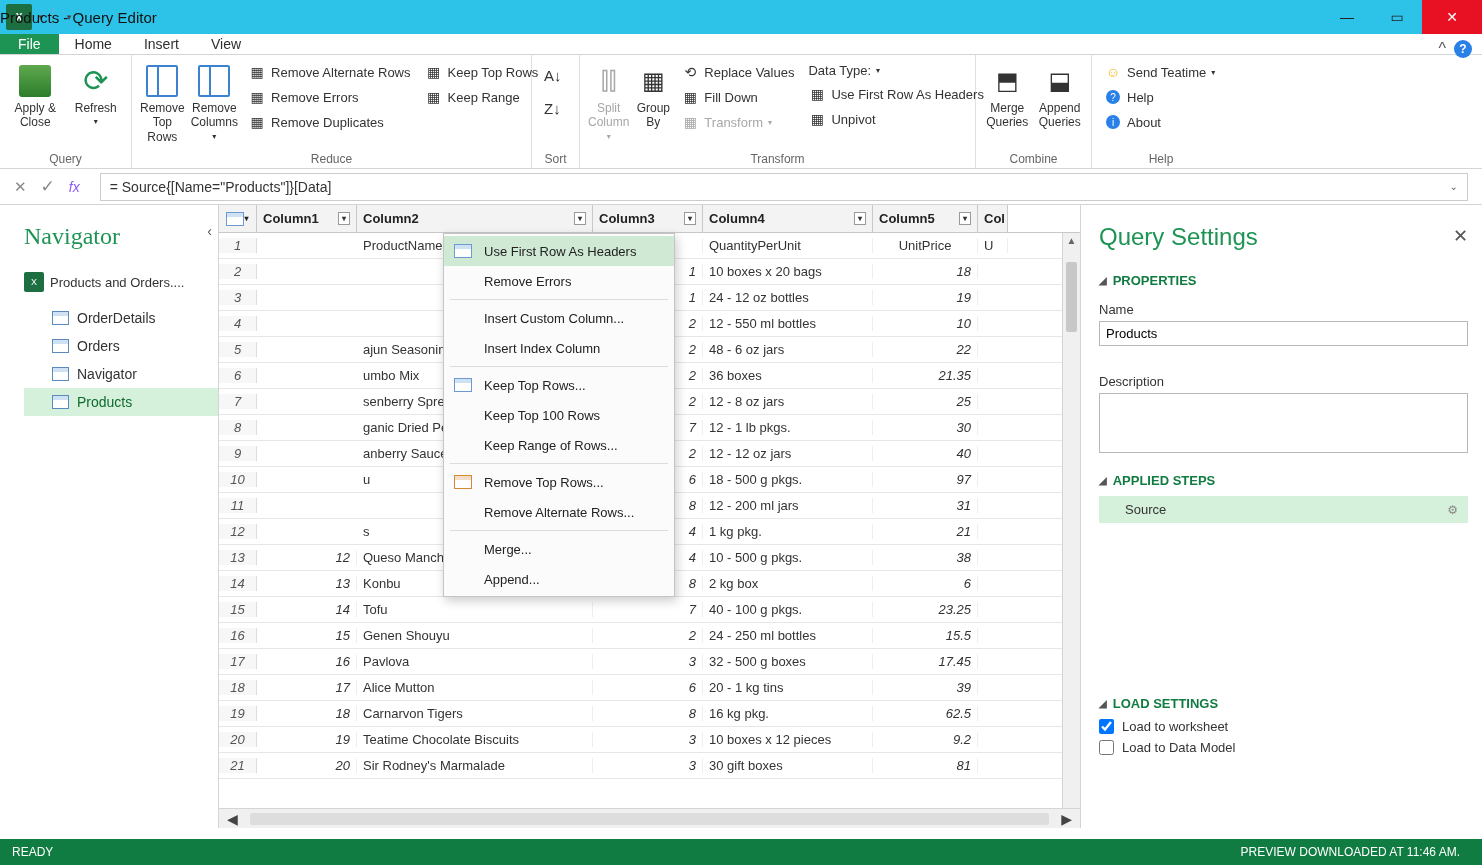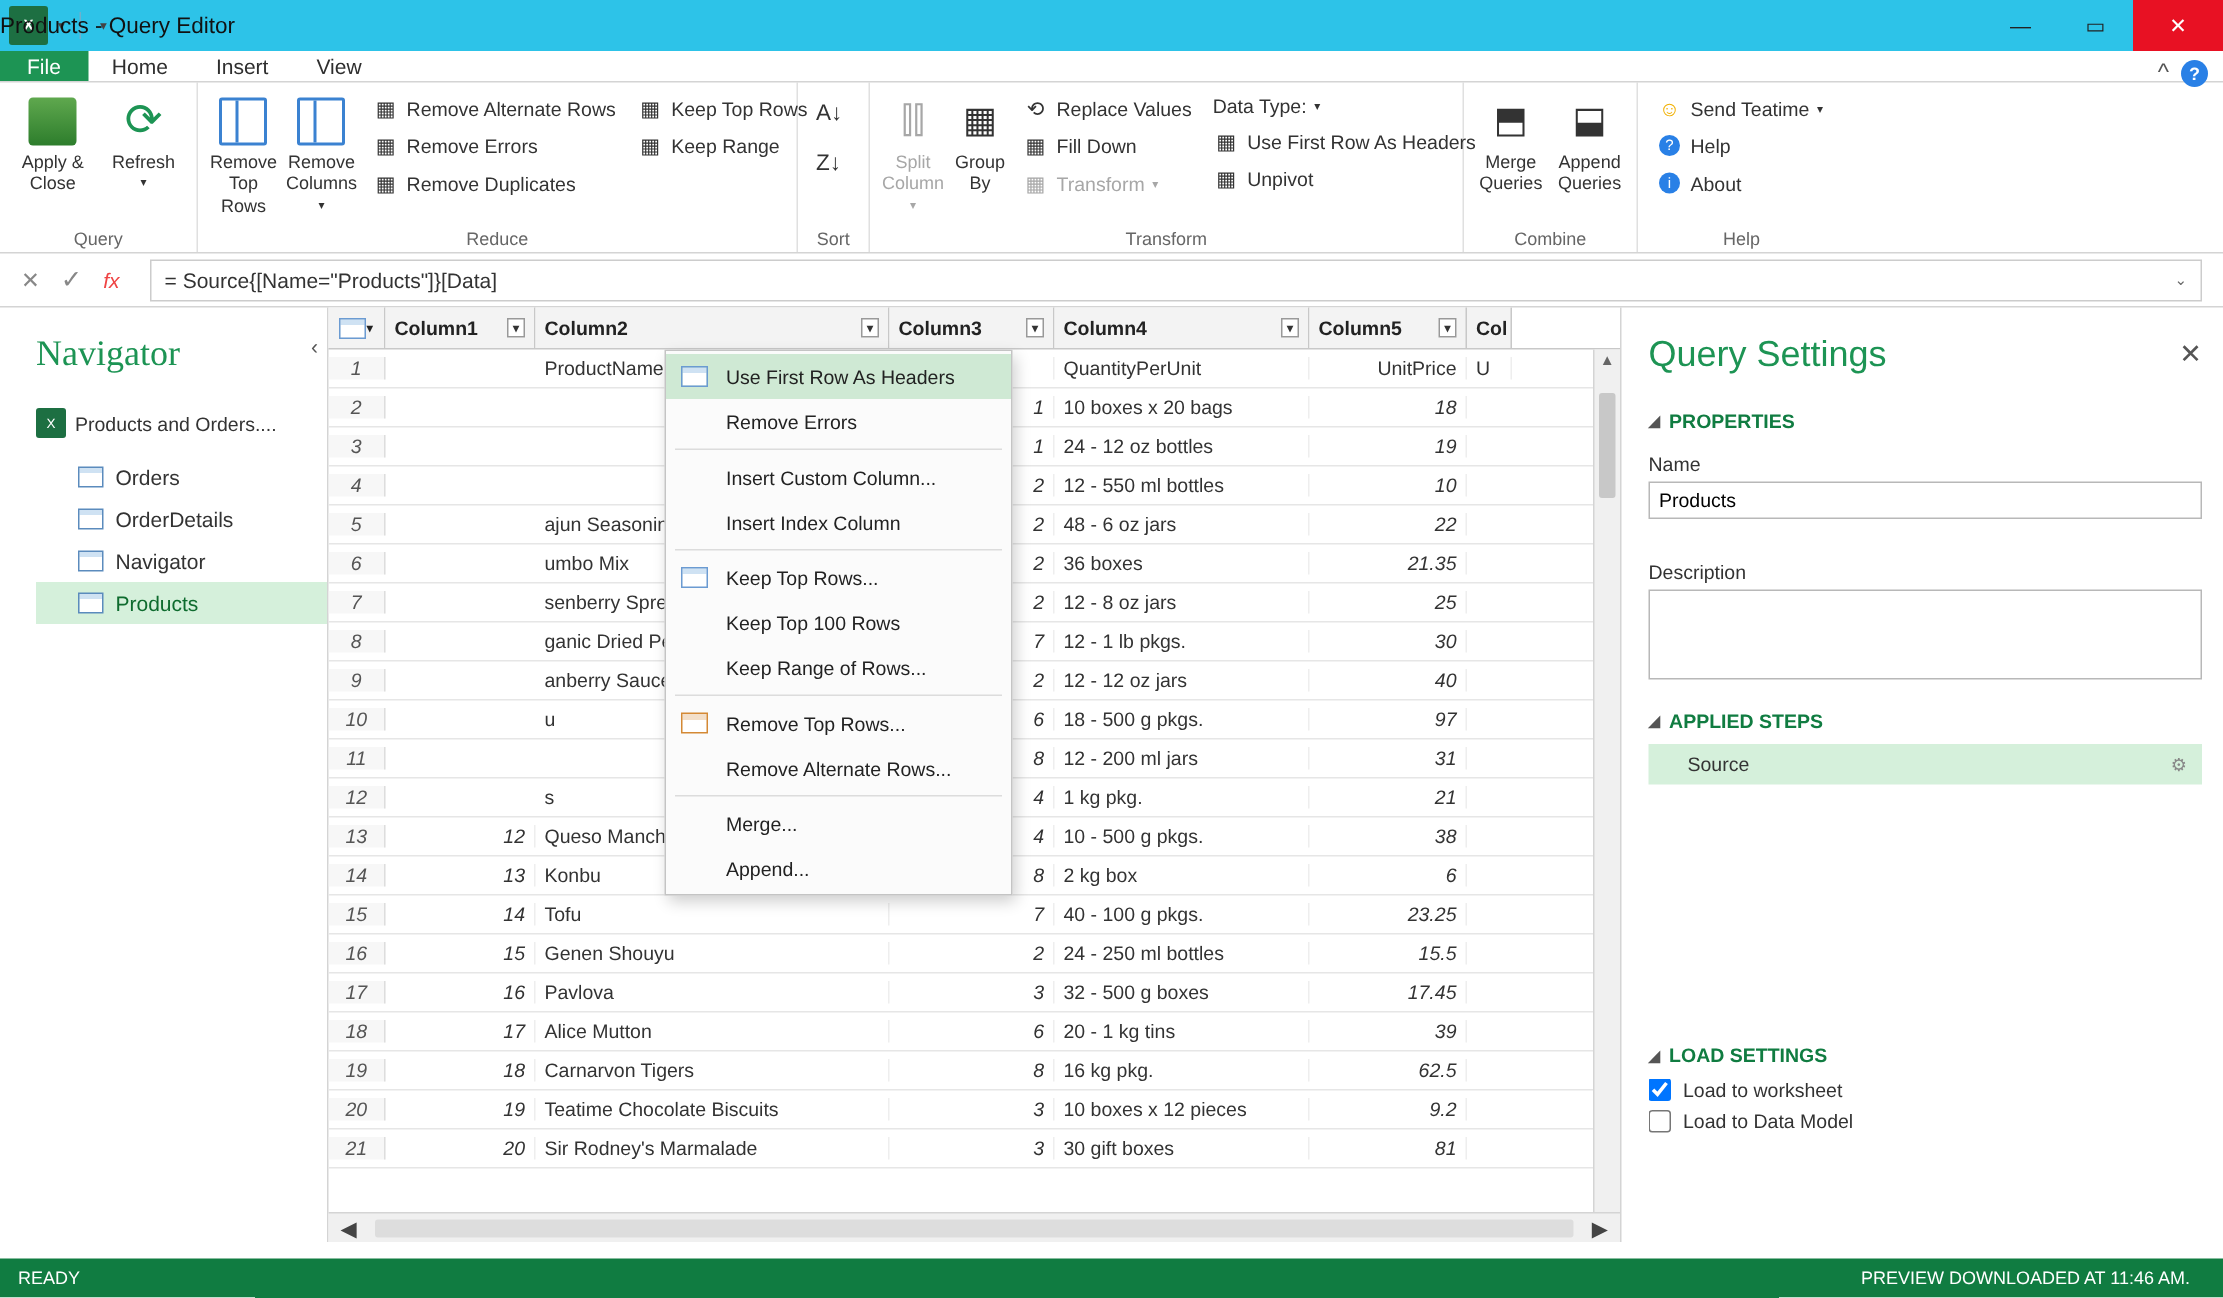--- a/index.html
+++ b/index.html
@@ -24,21 +24,21 @@
 .bigbtn{display:flex;flex-direction:column;align-items:center;justify-content:flex-start;width:64px;padding-top:4px;font-size:12px;text-align:center;line-height:1.2;color:#333;gap:2px;}
 .bigbtn.disabled{color:#a7a7a7;}
 .bigbtn .ico{width:36px;height:36px;display:flex;align-items:center;justify-content:center;font-size:24px;}
 .smallbtns{display:flex;flex-direction:column;gap:3px;padding-top:2px;}
 .smallbtn{display:flex;align-items:center;gap:5px;font-size:13px;color:#333;padding:2px 4px;white-space:nowrap;}
 .smallbtn .ico{width:18px;height:18px;display:flex;align-items:center;justify-content:center;font-size:14px;}
 .greensq{width:32px;height:32px;background:linear-gradient(#5fa84e,#2d7d2c);border-radius:3px;}
 .bluesq{width:32px;height:32px;border:2px solid #3b82d1;border-radius:2px;position:relative;}
 .bluesq::after{content:"";position:absolute;top:0;left:30%;bottom:0;width:2px;background:#3b82d1;}
 .formula-bar{height:36px;border-bottom:1px solid #d4d4d4;display:flex;align-items:center;padding:0 14px;gap:14px;}
-.formula-bar .fx{font-style:italic;font-size:14px;color:#ef4444;margin-right:6px;}
+.formula-bar .fx{font-style:italic;font-size:14px;color:#8b5cf6;margin-right:6px;}
 .formula-bar .x{font-size:15px;color:#888;font-family:Arial;}
 .formula-bar .chk{font-size:17px;color:#888;}
 .formula-bar .formula{flex:1;border:1px solid #ccc;padding:5px 9px;font-size:14px;background:white;display:flex;justify-content:space-between;align-items:center;}
 .formula-bar .dd{color:#666;font-size:10px;}
 .main{display:flex;height:calc(100% - 34px - 32px - 114px - 36px - 26px);}
 .navigator{width:218px;padding:18px 0 0 24px;position:relative;}
 .navigator h2{font-weight:300;color:#1d9454;font-size:24px;margin-bottom:18px;font-family:"Segoe UI Light","Segoe UI";}
 .navigator .collapse{position:absolute;right:6px;top:18px;color:#555;font-size:14px;}
 .nav-root{display:flex;align-items:center;gap:6px;margin-bottom:8px;padding:4px 0;}
 .nav-root .ico{width:20px;height:20px;background:#1d6f42;border-radius:2px;display:flex;align-items:center;justify-content:center;color:white;font-size:9px;}
@@ -300,25 +300,25 @@
   <div class="navigator">
     <span class="collapse">‹</span>
     <h2>Navigator</h2>
     <div class="nav-root">
       <div class="ico">X</div>
       <span>Products and Orders....</span>
     </div>
     <div id="nav-items">
         <div class="nav-item">
           <span class="tbl-ico"></span>
-          <span>Orders</span>
+          <span>OrderDetails</span>
         </div>
         <div class="nav-item">
           <span class="tbl-ico"></span>
-          <span>OrderDetails</span>
+          <span>Orders</span>
         </div>
         <div class="nav-item">
           <span class="tbl-ico"></span>
           <span>Navigator</span>
         </div>
         <div class="nav-item active">
           <span class="tbl-ico"></span>
           <span>Products</span>
         </div>
       </div>
@@ -354,21 +354,21 @@
           <span>Col</span>
         </div>
     </div>
     <div class="grid-body" id="grid-body">
       <div class="grid-row">
         <div class="rn">1</div>
         <div class="c c1"></div>
         <div class="c c2">ProductName</div>
         <div class="c c3" style="text-align:left;font-style:normal">CategoryID</div>
         <div class="c c4">QuantityPerUnit</div>
-        <div class="c c5" style="text-align:right;font-style:normal">UnitPrice</div>
+        <div class="c c5" style="text-align:center;font-style:normal">UnitPrice</div>
         <div class="c c6">U</div>
       </div>
 
     <div class="grid-row">
           <div class="rn">2</div>
           <div class="c c1"></div>
           <div class="c c2"></div>
           <div class="c c3">1</div>
           <div class="c c4">10 boxes x 20 bags</div>
           <div class="c c5">18</div>

